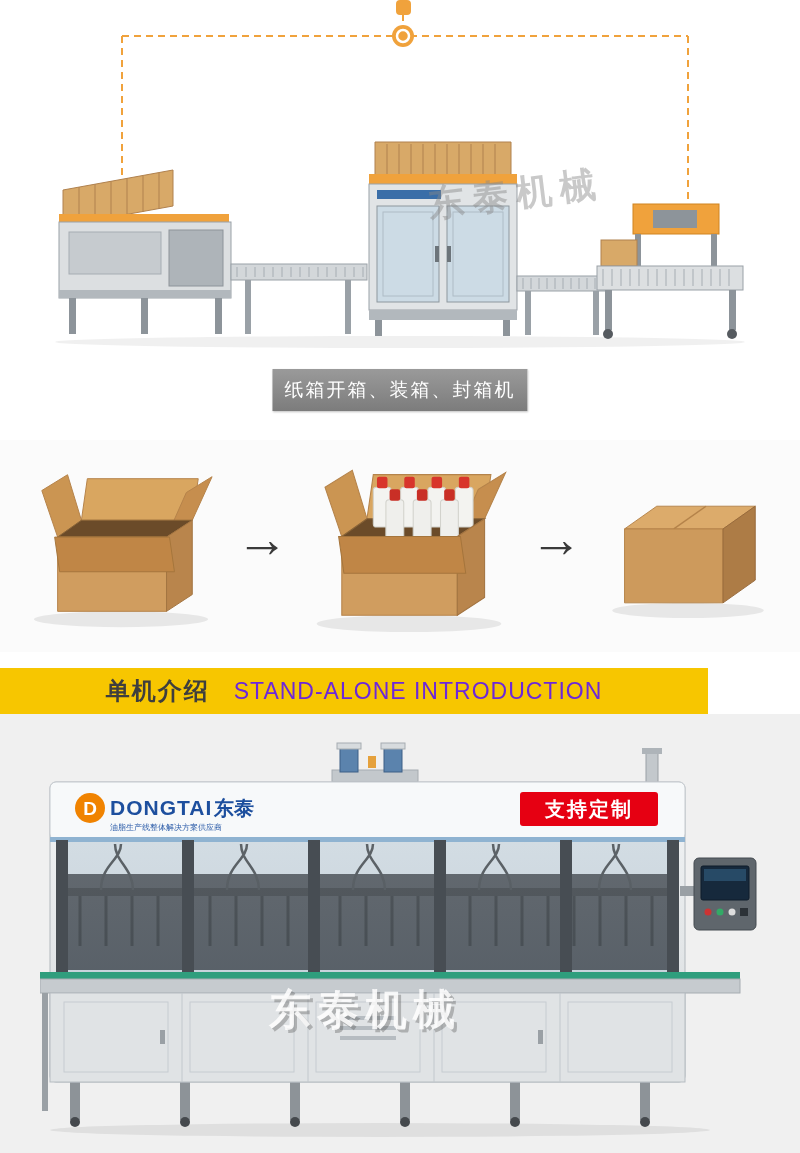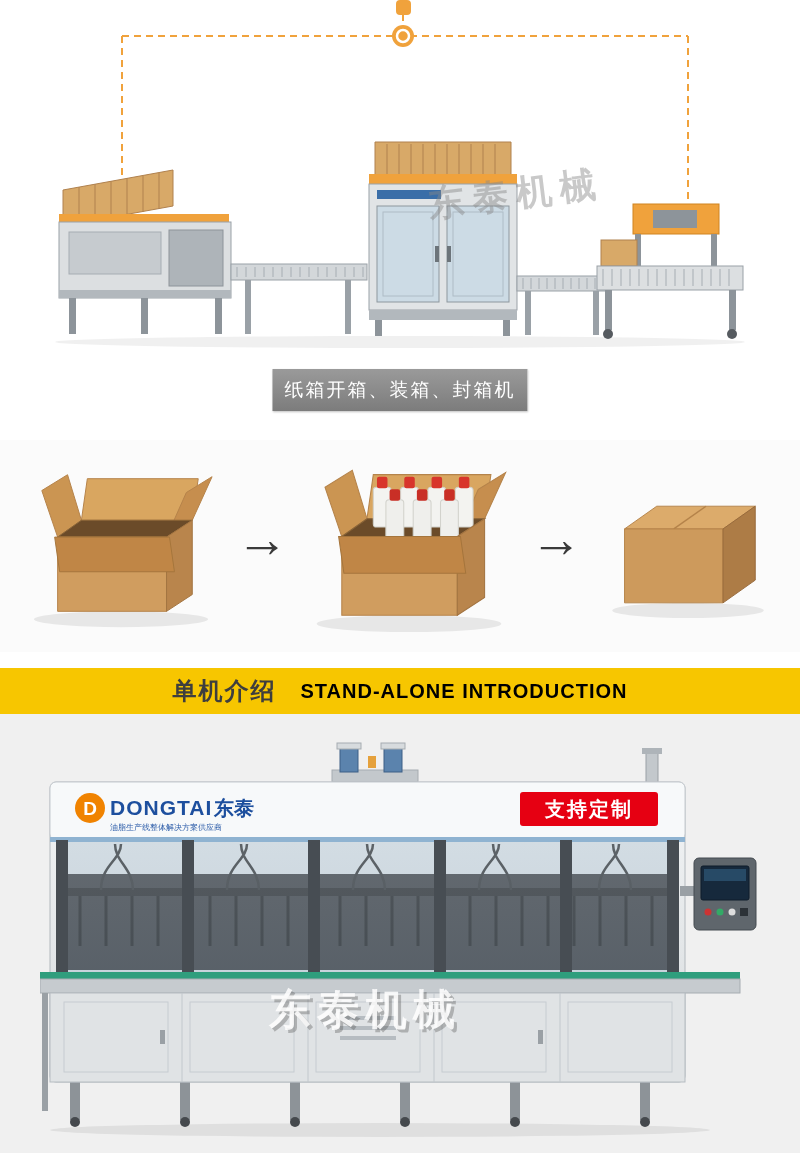--- a/index.html
+++ b/index.html
@@ -26,25 +26,25 @@
   }
   .process-row {
     position:absolute; top:440px; left:0; width:800px; height:212px;
     display:flex; align-items:center; justify-content:center; gap:16px;
     background:#fbfbfb;
   }
   .arrow { font-size:52px; font-weight:bold; color:#3a3a3a; line-height:1; padding-bottom:14px; }
 
   
   .banner {
-    width:800px; height:46px; background:#f7c600;
+    width:708px; height:46px; background:#f7c600;
     display:flex; align-items:center; justify-content:center; gap:24px;
   }
   .banner-cn { font-size:24px; font-weight:bold; color:#3e3e3e; letter-spacing:2px; }
-  .banner-en { font-size:20px; color:#000000; letter-spacing:1px;font-weight:bold; }
+  .banner-en { font-size:23px; color:#6d28d9; letter-spacing:1px; }
 
   
   .bottom-section {
     width:800px; height:439px; background:#f0f0f0;
     display:flex; justify-content:center; align-items:flex-start;
     padding-top:26px;
   }
   svg text { font-family:"Liberation Sans", sans-serif; }
 </style>
 </head>

